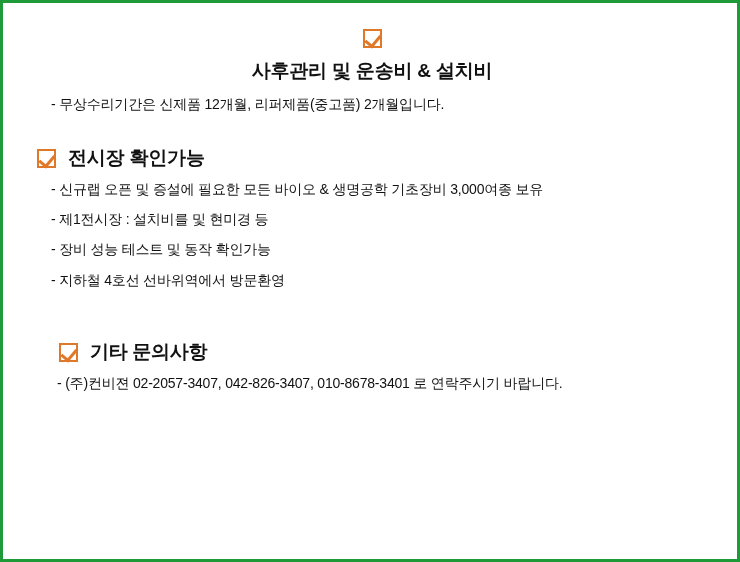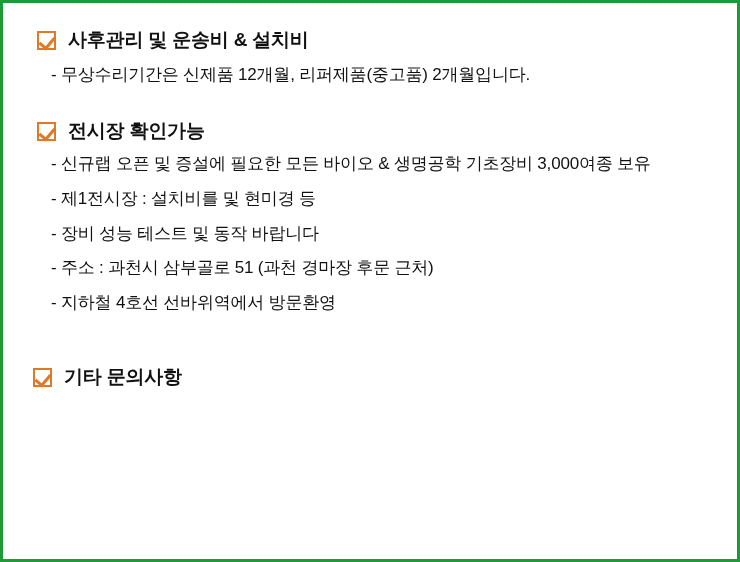--- a/index.html
+++ b/index.html
@@ -57,31 +57,31 @@
     color: #111111;
     letter-spacing: -0.2px;
     line-height: 1.2;
   }
   .lines {
     margin: 0;
     padding: 0;
     list-style: none;
   }
   .line {
-    font-size: 17px;
+    font-size: 14px;
     color: #111111;
     line-height: 1.45;
     padding: 5px 0 5px 18px;
     letter-spacing: -0.2px;
     white-space: nowrap;
   }
   .gap-lg { height: 28px; }
   .gap-xl { height: 46px; }
-  .sec-aftercare .section-heading { margin-bottom: 6px; }
-  .sec-contact .section-heading { margin-left: 0; }
+  .sec-aftercare .section-heading { margin-bottom: 6px; flex-direction: column; }
+  .sec-contact .section-heading { margin-left: 26px; font-family: Liberation Serif, serif; }
   .sec-contact .line { padding-left: 24px; }
 </style>
 </head>
 <body>
 
 <div class="page">
 
   <div class="section sec-aftercare">
     <div class="section-heading">
       <span class="check-icon"></span>
@@ -95,28 +95,30 @@
   <div class="gap-lg"></div>
 
   <div class="section sec-showroom">
     <div class="section-heading">
       <span class="check-icon"></span>
       <span class="section-title">전시장 확인가능</span>
     </div>
     <ul class="lines">
       <li class="line">- 신규랩 오픈 및 증설에 필요한 모든 바이오 &amp; 생명공학 기초장비 3,000여종 보유</li>
       <li class="line">- 제1전시장 : 설치비를 및 현미경 등</li>
-      <li class="line">- 장비 성능 테스트 및 동작 바랍니다</li>
-      <li class="line">- 주소 : 과천시 삼부골로 51 (과천 경마장 후문 근처)</li>
+      <li class="line">- 장비 성능 테스트 및 동작 확인가능</li>
       <li class="line">- 지하철 4호선 선바위역에서 방문환영</li>
     </ul>
   </div>
 
   <div class="gap-xl"></div>
 
   <div class="section sec-contact">
     <div class="section-heading">
       <span class="check-icon"></span>
       <span class="section-title">기타 문의사항</span>
     </div>
+    <ul class="lines">
+      <li class="line">- (주)컨비젼 02-2057-3407, 042-826-3407, 010-8678-3401 로 연락주시기 바랍니다.</li>
+    </ul>
   </div>
 
 </div>
 
 </body></html>

